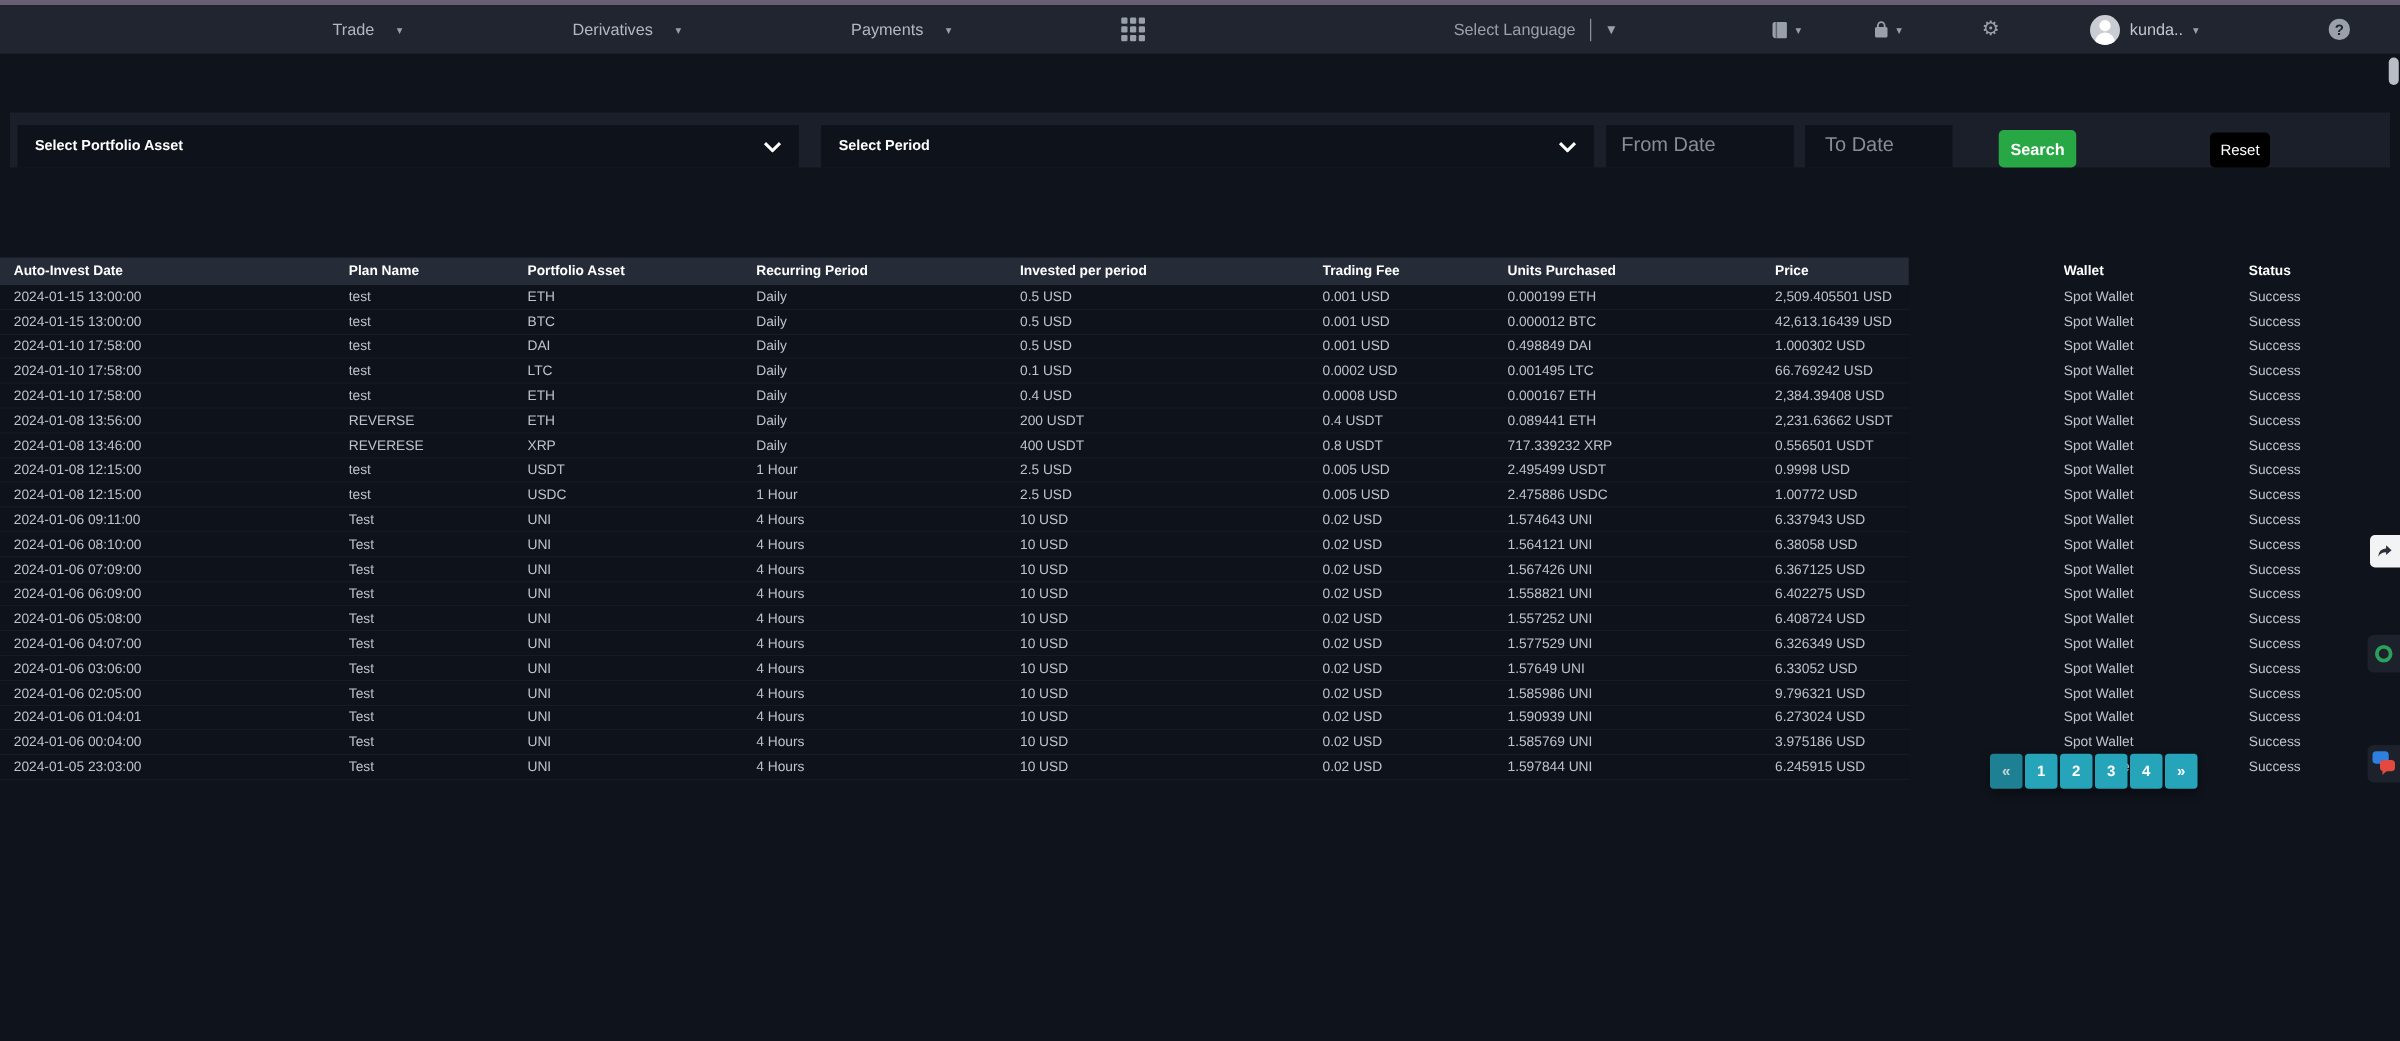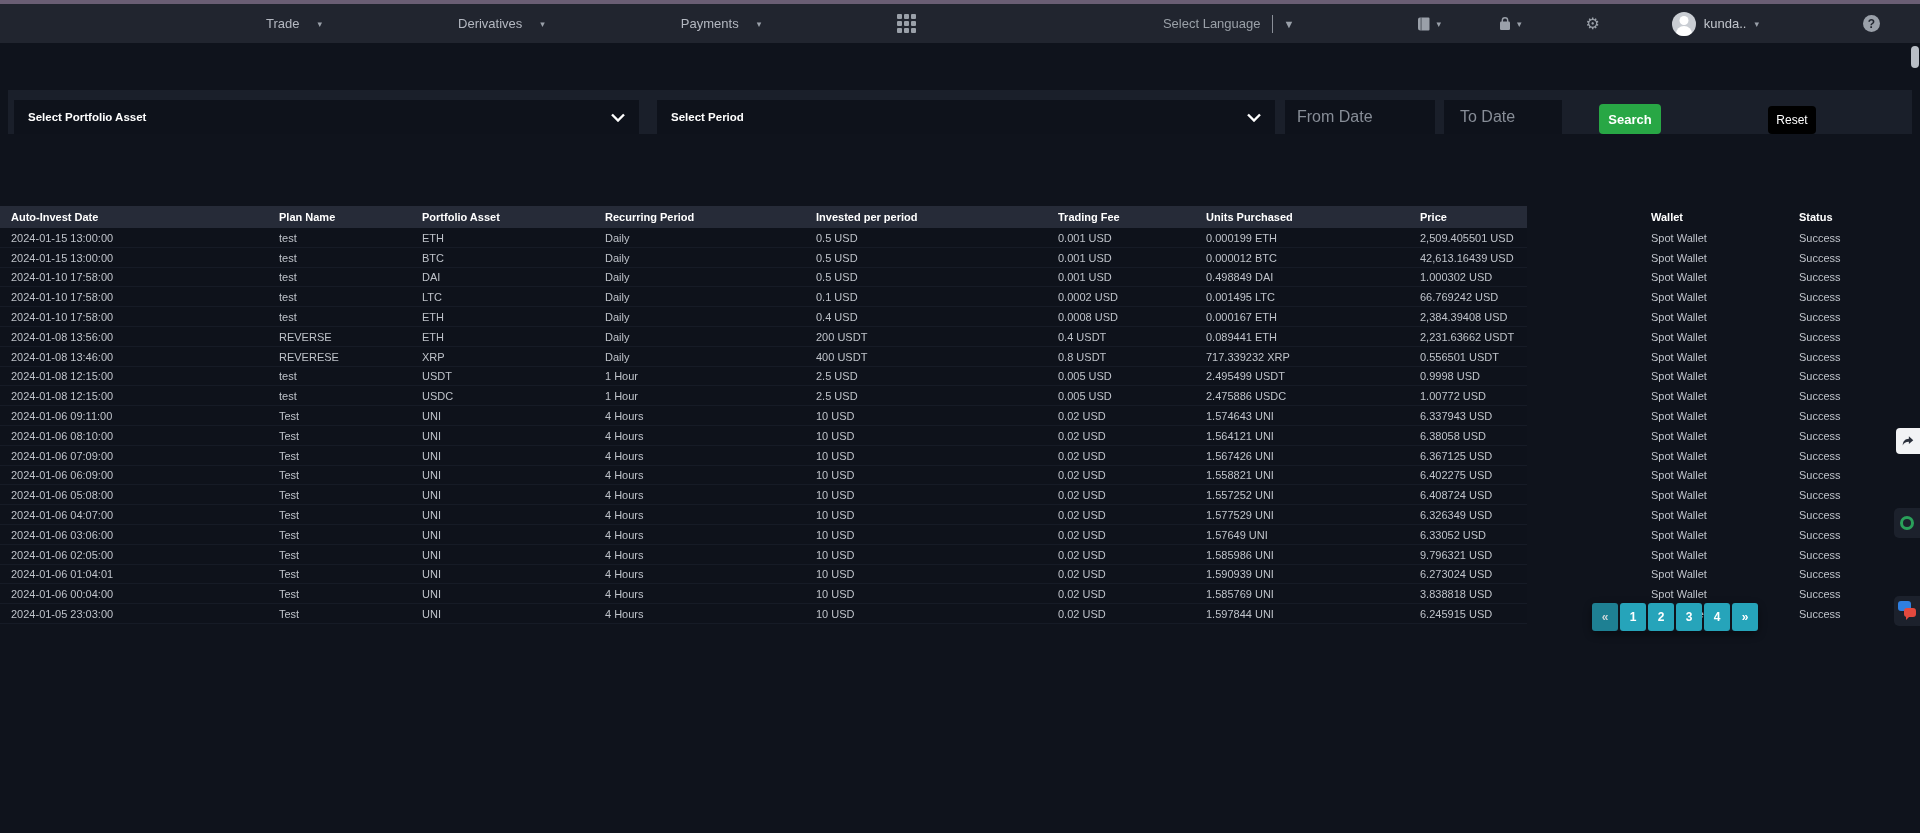--- a/index.html
+++ b/index.html
@@ -408,21 +408,21 @@
           <div class="td" style="width: 121px;">Success</div>
         </div>
         <div class="tr">
           <div class="td" style="width: 279px;">2024-01-06 00:04:00</div>
           <div class="td" style="width: 143px;">Test</div>
           <div class="td" style="width: 183px;">UNI</div>
           <div class="td" style="width: 211px;">4 Hours</div>
           <div class="td" style="width: 242px;">10 USD</div>
           <div class="td" style="width: 148px;">0.02 USD</div>
           <div class="td" style="width: 214px;">1.585769 UNI</div>
-          <div class="td" style="width: 231px;">3.838818 USD</div>
+          <div class="td" style="width: 231px;">3.975186 USD</div>
           <div class="td" style="width: 148px;">Spot Wallet</div>
           <div class="td" style="width: 121px;">Success</div>
         </div>
         <div class="tr">
           <div class="td" style="width: 279px;">2024-01-05 23:03:00</div>
           <div class="td" style="width: 143px;">Test</div>
           <div class="td" style="width: 183px;">UNI</div>
           <div class="td" style="width: 211px;">4 Hours</div>
           <div class="td" style="width: 242px;">10 USD</div>
           <div class="td" style="width: 148px;">0.02 USD</div>

